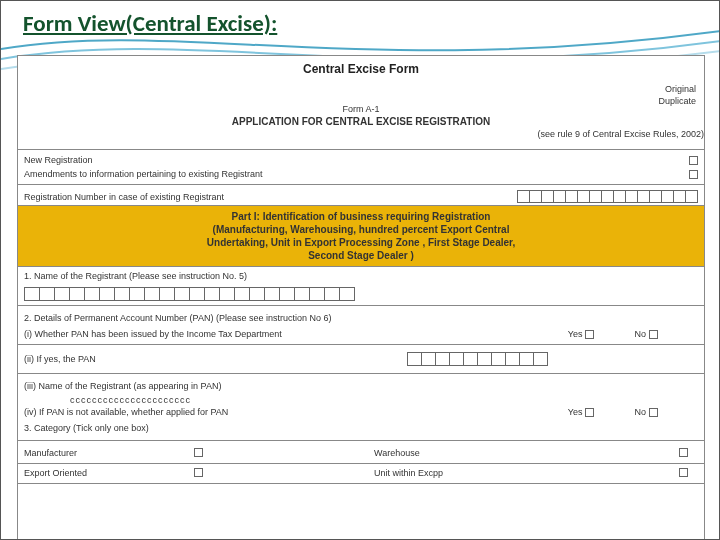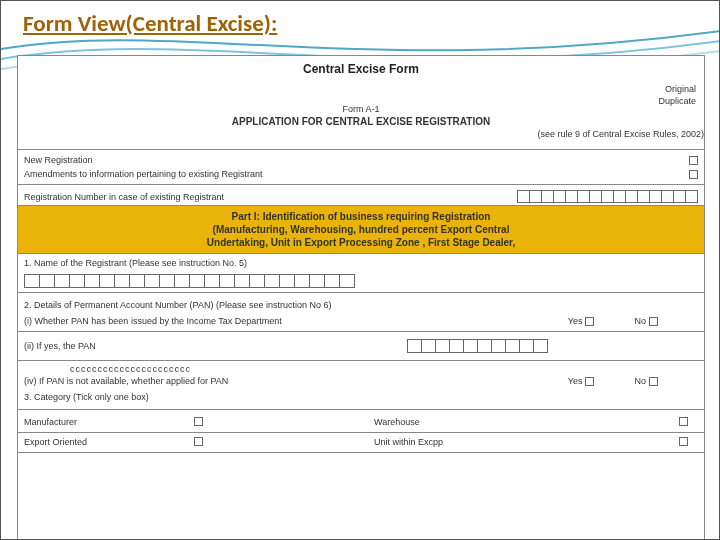--- a/index.html
+++ b/index.html
@@ -12,21 +12,21 @@
     border: 1px solid #555;
   }
   .wave-bg {
     position: absolute; top: 0; left: 0; width: 720px; height: 90px;
     z-index: 0;
   }
   .slide-title {
     position: absolute; top: 8px; left: 22px;
     font-family: Calibri, Arial, sans-serif;
     font-size: 23px; font-weight: bold;
-    color: #a16207;
+    color: #14532d;
     text-decoration: underline;
     z-index: 2;
   }
   .form-frame {
     position: absolute; top: 54px; left: 16px;
     width: 688px; height: 508px;
     background: #fff;
     border: 1px solid #888;
     font-size: 9px;
     color: #333;
@@ -153,20 +153,21 @@
         <span class="b"></span>
         <span class="b"></span>
         <span class="b"></span>
     </span>
   </div>
 
   <div class="part-header">
     <div>Part I: Identification of business requiring Registration</div>
     <div>(Manufacturing, Warehousing, hundred percent Export Central</div>
     <div>Undertaking, Unit in Export Processing Zone , First Stage Dealer,</div>
+    <div>Second Stage Dealer )</div>
   </div>
 
   <div class="section">1. Name of the Registrant (Please see instruction No. 5)</div>
   <div class="boxes-wide">
     <span class="b"></span>
       <span class="b"></span>
       <span class="b"></span>
       <span class="b"></span>
       <span class="b"></span>
     <span class="b"></span>
@@ -215,20 +216,21 @@
         <span class="b"></span>
       <span class="b"></span>
         <span class="b"></span>
         <span class="b"></span>
         <span class="b"></span>
         <span class="b"></span>
     </span>
   </div>
   <div class="divider"></div>
 
+  <div class="section">(iii) Name of the Registrant (as appearing in PAN)</div>
   <div class="filled-text">cccccccccccccccccccccc</div>
   <div class="yn-row">
     <span>(iv) If PAN is not available, whether applied for PAN</span>
     <span class="yn">
       <span>
           <span>Yes</span> 
           <span class="checkbox-sm"></span>
         </span>
       <span>
           <span>No</span> 

